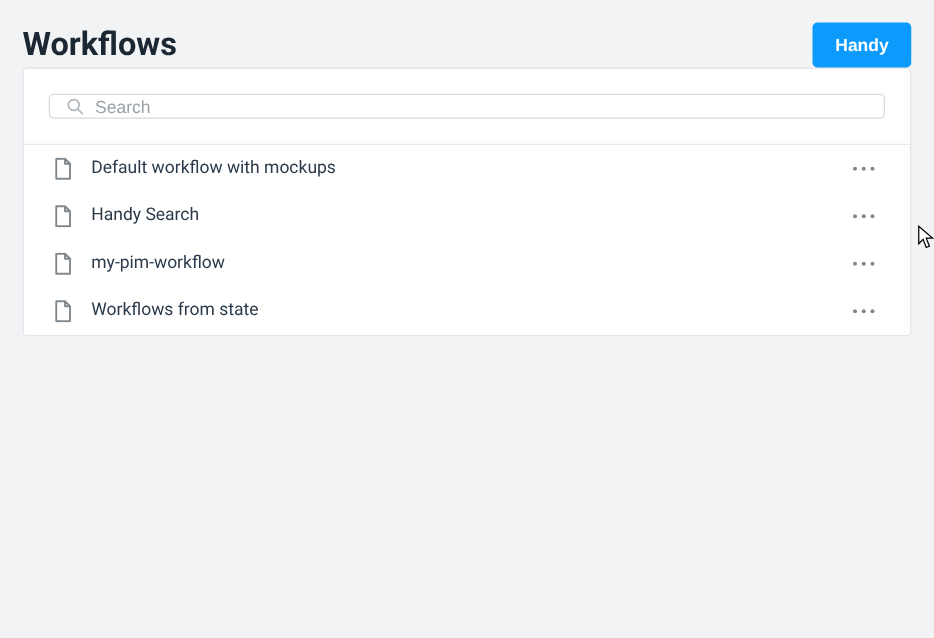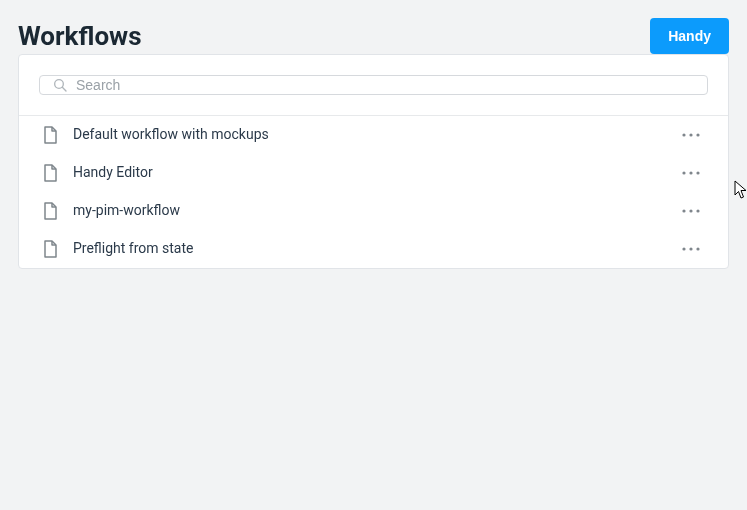--- a/index.html
+++ b/index.html
@@ -120,21 +120,21 @@
             <circle cx="16" cy="2" r="1.6" fill="#7f868c"></circle>
         </svg>
       </button>
     </div>
 
     <div class="row">
       <svg width="16" height="18" viewBox="0 0 16 18">
         <path d="M2 1 h7 l4 4 v12 h-11 z" fill="none" stroke="#7f868c" stroke-width="1.5" stroke-linejoin="round"></path>
         <path d="M9 1 v4 h4" fill="none" stroke="#7f868c" stroke-width="1.5" stroke-linejoin="round"></path>
       </svg>
-      <span class="row-name">Handy Editor</span>
+      <span class="row-name">Handy Search</span>
       <button class="more-btn">
         <svg width="18" height="4" viewBox="0 0 18 4">
           <circle cx="2" cy="2" r="1.6" fill="#7f868c"></circle>
             <circle cx="9" cy="2" r="1.6" fill="#7f868c"></circle>
             <circle cx="16" cy="2" r="1.6" fill="#7f868c"></circle>
         </svg>
       </button>
     </div>
 
     <div class="row">
@@ -150,21 +150,21 @@
             <circle cx="16" cy="2" r="1.6" fill="#7f868c"></circle>
         </svg>
       </button>
     </div>
 
     <div class="row">
       <svg width="16" height="18" viewBox="0 0 16 18">
         <path d="M2 1 h7 l4 4 v12 h-11 z" fill="none" stroke="#7f868c" stroke-width="1.5" stroke-linejoin="round"></path>
         <path d="M9 1 v4 h4" fill="none" stroke="#7f868c" stroke-width="1.5" stroke-linejoin="round"></path>
       </svg>
-      <span class="row-name">Preflight from state</span>
+      <span class="row-name">Workflows from state</span>
       <button class="more-btn">
         <svg width="18" height="4" viewBox="0 0 18 4">
           <circle cx="2" cy="2" r="1.6" fill="#7f868c"></circle>
             <circle cx="9" cy="2" r="1.6" fill="#7f868c"></circle>
             <circle cx="16" cy="2" r="1.6" fill="#7f868c"></circle>
         </svg>
       </button>
     </div>
 
   </div>

